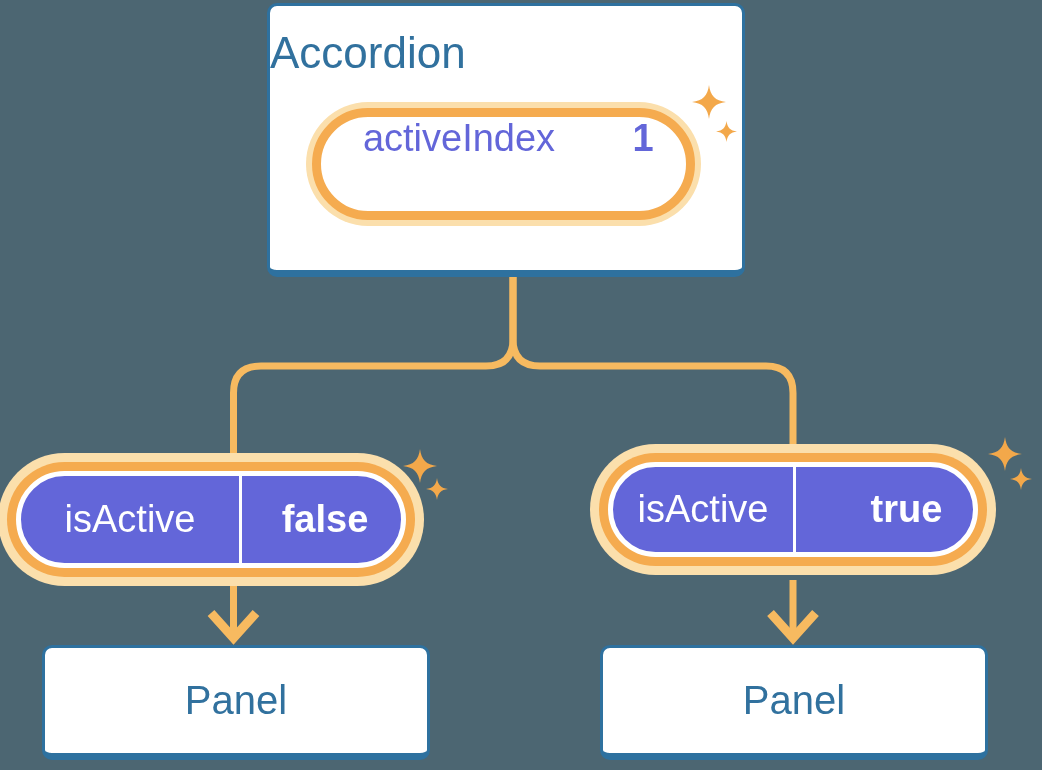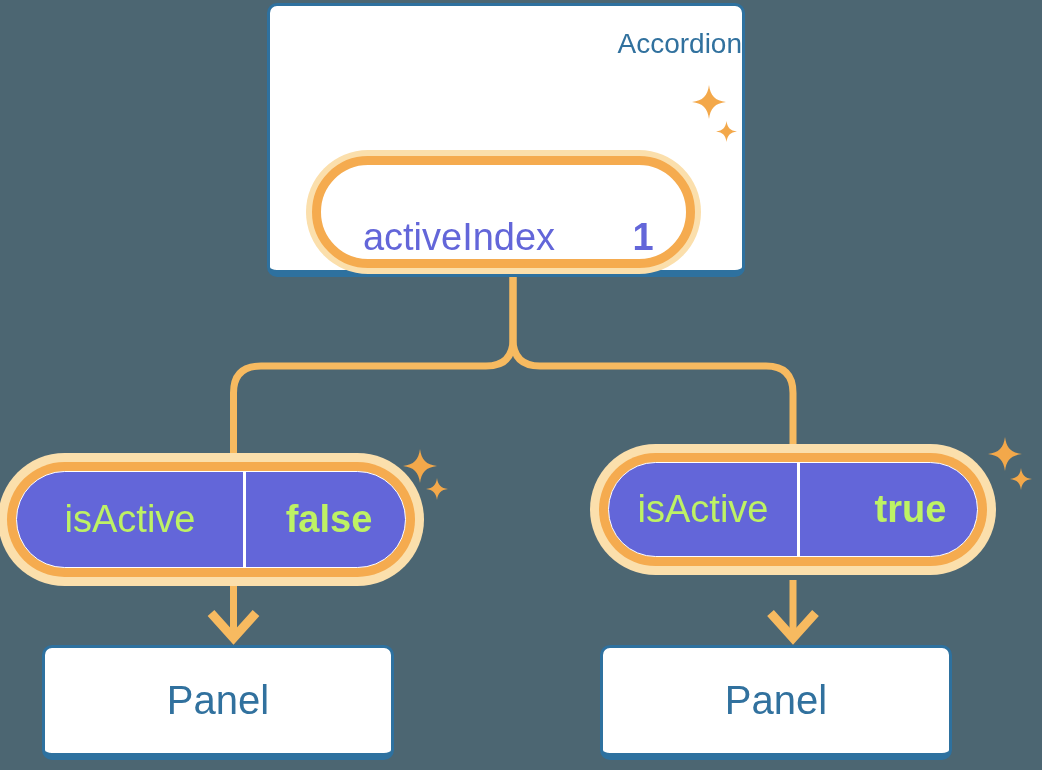--- a/index.html
+++ b/index.html
@@ -12,52 +12,52 @@
   }
   
   .wires{position:absolute;left:0;top:0;z-index:1;}
   
   .card{
     position:absolute;left:267px;top:3px;width:478px;height:274px;
     background:#fff;border:3px solid var(--blueborder,#2e719f);
     border-bottom-width:7px;border-radius:10px;box-sizing:border-box;z-index:2;
   }
   .card-title{
-    margin-top:22px;text-align:right;
-    font-size:28px;font-weight:500;color:var(--bluetext,#31719e);
+    margin-top:22px;text-align:left;
+    font-size:44px;font-weight:500;color:var(--bluetext,#31719e);
   }
   .panel{
-    position:absolute;top:645px;width:352px;height:115px;
+    position:absolute;top:645px;width:388px;height:115px;
     background:#fff;border:3px solid var(--blueborder,#2e719f);
     border-bottom-width:7px;border-radius:10px;box-sizing:border-box;
     display:flex;align-items:center;justify-content:center;
     font-size:40px;font-weight:500;color:var(--bluetext,#31719e);z-index:2;
   }
   .panel-left{left:42px;}
   .panel-right{left:600px;}
   
   .state-pill{
     position:absolute;left:312px;top:108px;width:383px;height:112px;
     box-sizing:border-box;background:#fff;
     border:9px solid var(--orange,#f5ab4f);border-radius:999px;
     box-shadow:0 0 0 6px var(--peach,#fbdfac);
-    display:flex;align-items:flex-end;z-index:3;margin-top:48px;
+    display:flex;align-items:flex-start;z-index:3;
   }
   .state-pill .cell{display:flex;align-items:center;justify-content:center;
     font-size:38px;color:var(--purple,#6366d9);}
   .state-pill .name{flex:1;}
   .state-pill .sep{width:3px;background:var(--orange,#f5ab4f);}
   .state-pill .value{width:86px;font-weight:700;}
   
   .prop-pill{
     position:absolute;box-sizing:border-box;
     background:var(--purple,#6366d9);
-    border:1px solid #ffffff;border-radius:999px;
+    border:5px solid #ffffff;border-radius:999px;
     box-shadow:0 0 0 9px var(--orange,#f5ab4f),0 0 0 18px var(--peach,#fbdfac);
-    display:flex;align-items:stretch;z-index:3;color:#bef264;
+    display:flex;align-items:stretch;z-index:3;color:#ffffff;
   }
   .prop-pill .cell{display:flex;align-items:center;justify-content:center;font-size:38px;}
   .prop-pill .name{flex:1;}
   .prop-pill .sep{width:3px;background:#fff;}
   .prop-pill .value{font-weight:700;}
   .prop-left{left:16px;top:471px;width:390px;height:97px;}
   .prop-left .value{width:152px;margin-left:7px;}
   .prop-right{left:608px;top:462px;width:370px;height:95px;}
   .prop-right .value{width:133px;padding-left:44px;}
   

